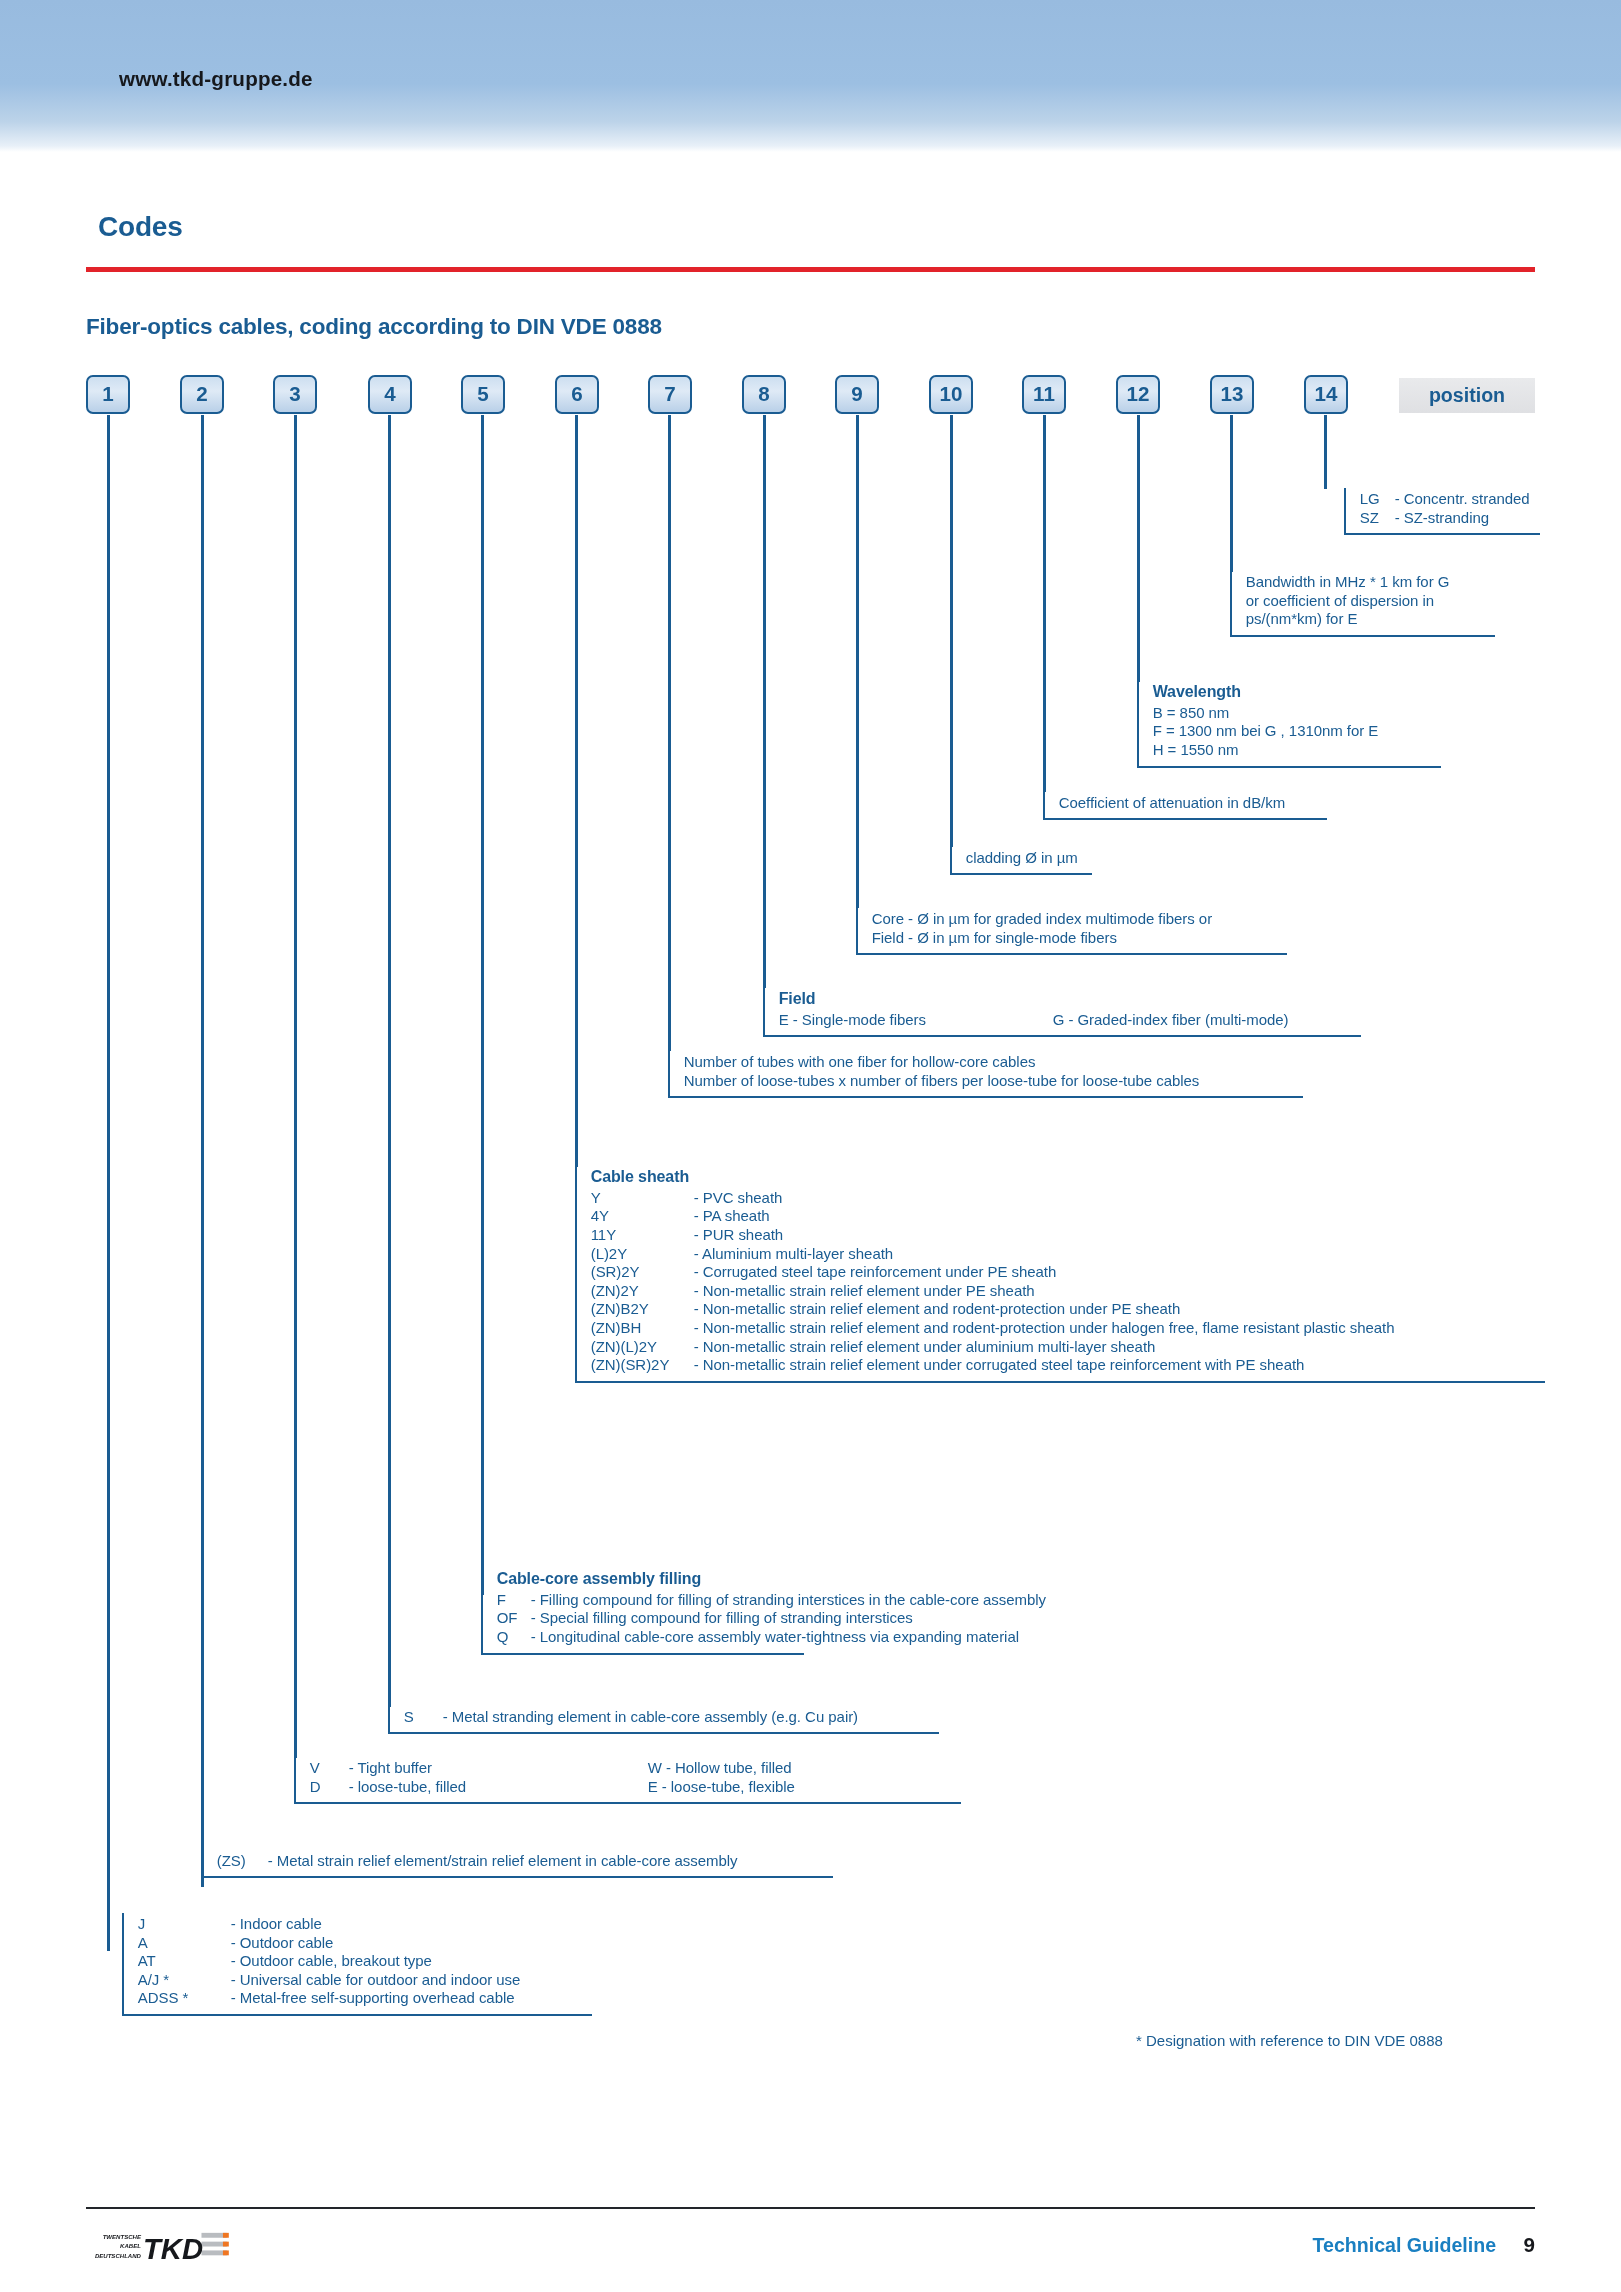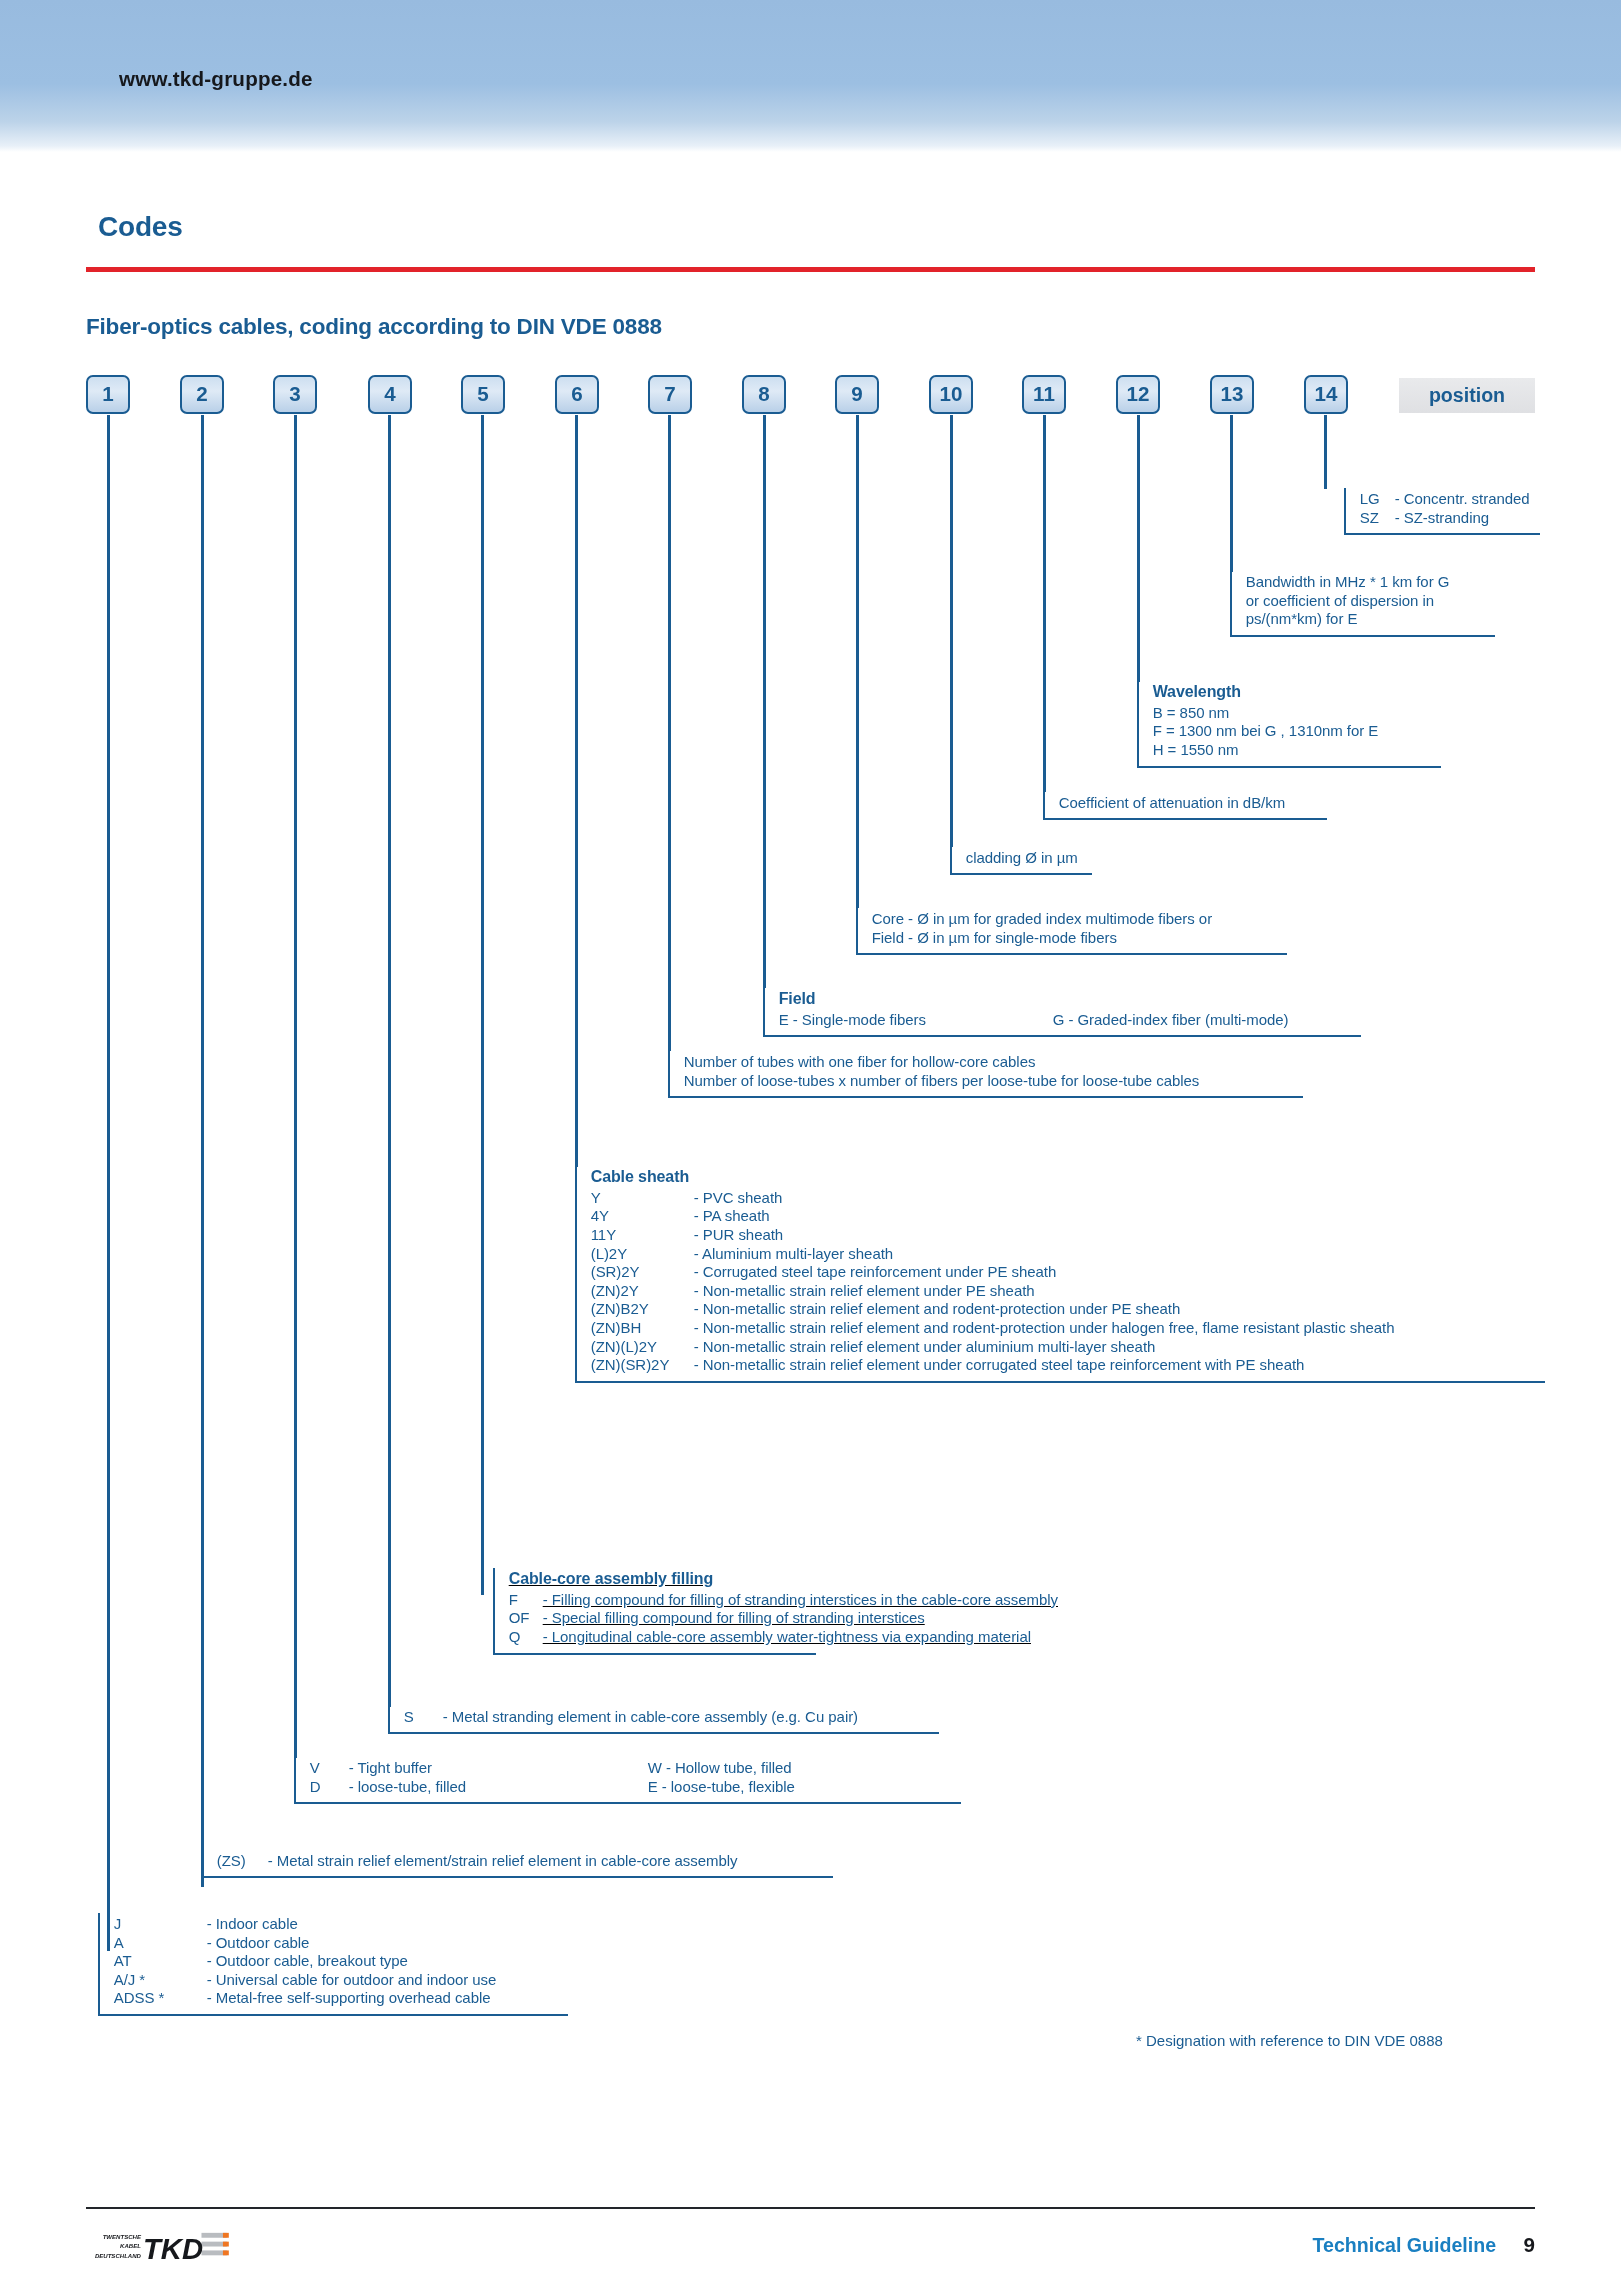--- a/index.html
+++ b/index.html
@@ -195,41 +195,41 @@
   <div class="row"><span class="code" style="width:103px">11Y</span><span>- PUR sheath</span></div>
   <div class="row"><span class="code" style="width:103px">(L)2Y</span><span>- Aluminium multi-layer sheath</span></div>
   <div class="row"><span class="code" style="width:103px">(SR)2Y</span><span>- Corrugated steel tape reinforcement under PE sheath</span></div>
   <div class="row"><span class="code" style="width:103px">(ZN)2Y</span><span>- Non-metallic strain relief element under PE sheath</span></div>
   <div class="row"><span class="code" style="width:103px">(ZN)B2Y</span><span>- Non-metallic strain relief element and rodent-protection  under PE sheath</span></div>
   <div class="row"><span class="code" style="width:103px">(ZN)BH</span><span>- Non-metallic strain relief element and rodent-protection  under halogen free, flame resistant plastic sheath</span></div>
   <div class="row"><span class="code" style="width:103px">(ZN)(L)2Y</span><span>- Non-metallic strain relief element under aluminium multi-layer sheath</span></div>
   <div class="row"><span class="code" style="width:103px">(ZN)(SR)2Y</span><span>- Non-metallic strain relief element under corrugated steel tape reinforcement with PE sheath</span></div>
 </div>
 
-<div class="blk" style="left:493px; top:1568px; width:323px;text-decoration:underline;">
+<div class="blk" style="left:481px; top:1568px; width:323px;">
   <div class="blk-head">Cable-core assembly filling</div>
   <div class="row"><span class="code" style="width:34px">F</span><span>- Filling compound for filling of stranding interstices in the cable-core assembly</span></div>
   <div class="row"><span class="code" style="width:34px">OF</span><span>- Special filling compound for filling of stranding interstices</span></div>
   <div class="row"><span class="code" style="width:34px">Q</span><span>- Longitudinal cable-core assembly water-tightness via expanding material</span></div>
 </div>
 
 <div class="blk" style="left:388px; top:1706px; width:551px;">
   <div class="row"><span class="code" style="width:39px">S</span><span>- Metal stranding element in cable-core assembly (e.g. Cu pair)</span></div>
 </div>
 
 <div class="blk" style="left:294px; top:1757px; width:667px;">
   <div class="row"><span class="code" style="width:39px">V</span><span class="code" style="width:299px">- Tight buffer</span><span>W - Hollow tube, filled</span></div>
   <div class="row"><span class="code" style="width:39px">D</span><span class="code" style="width:299px">- loose-tube, filled</span><span>E - loose-tube, flexible</span></div>
 </div>
 
 <div class="blk" style="left:201px; top:1850px; width:632px;">
   <div class="row"><span class="code" style="width:51px">(ZS)</span><span>- Metal strain relief element/strain relief element in cable-core assembly</span></div>
 </div>
 
-<div class="blk" style="left:98px; top:1913px; width:470px;">
+<div class="blk" style="left:122px; top:1913px; width:470px;">
   <div class="row"><span class="code" style="width:93px">J</span><span>- Indoor cable</span></div>
   <div class="row"><span class="code" style="width:93px">A</span><span>- Outdoor cable</span></div>
   <div class="row"><span class="code" style="width:93px">AT</span><span>- Outdoor cable, breakout type</span></div>
   <div class="row"><span class="code" style="width:93px">A/J *</span><span>- Universal cable for outdoor and indoor use</span></div>
   <div class="row"><span class="code" style="width:93px">ADSS *</span><span>- Metal-free self-supporting overhead cable</span></div>
 </div>
 
 <div id="footnote">* Designation with reference to DIN VDE 0888</div>
 
 <div id="footer-rule"></div>

